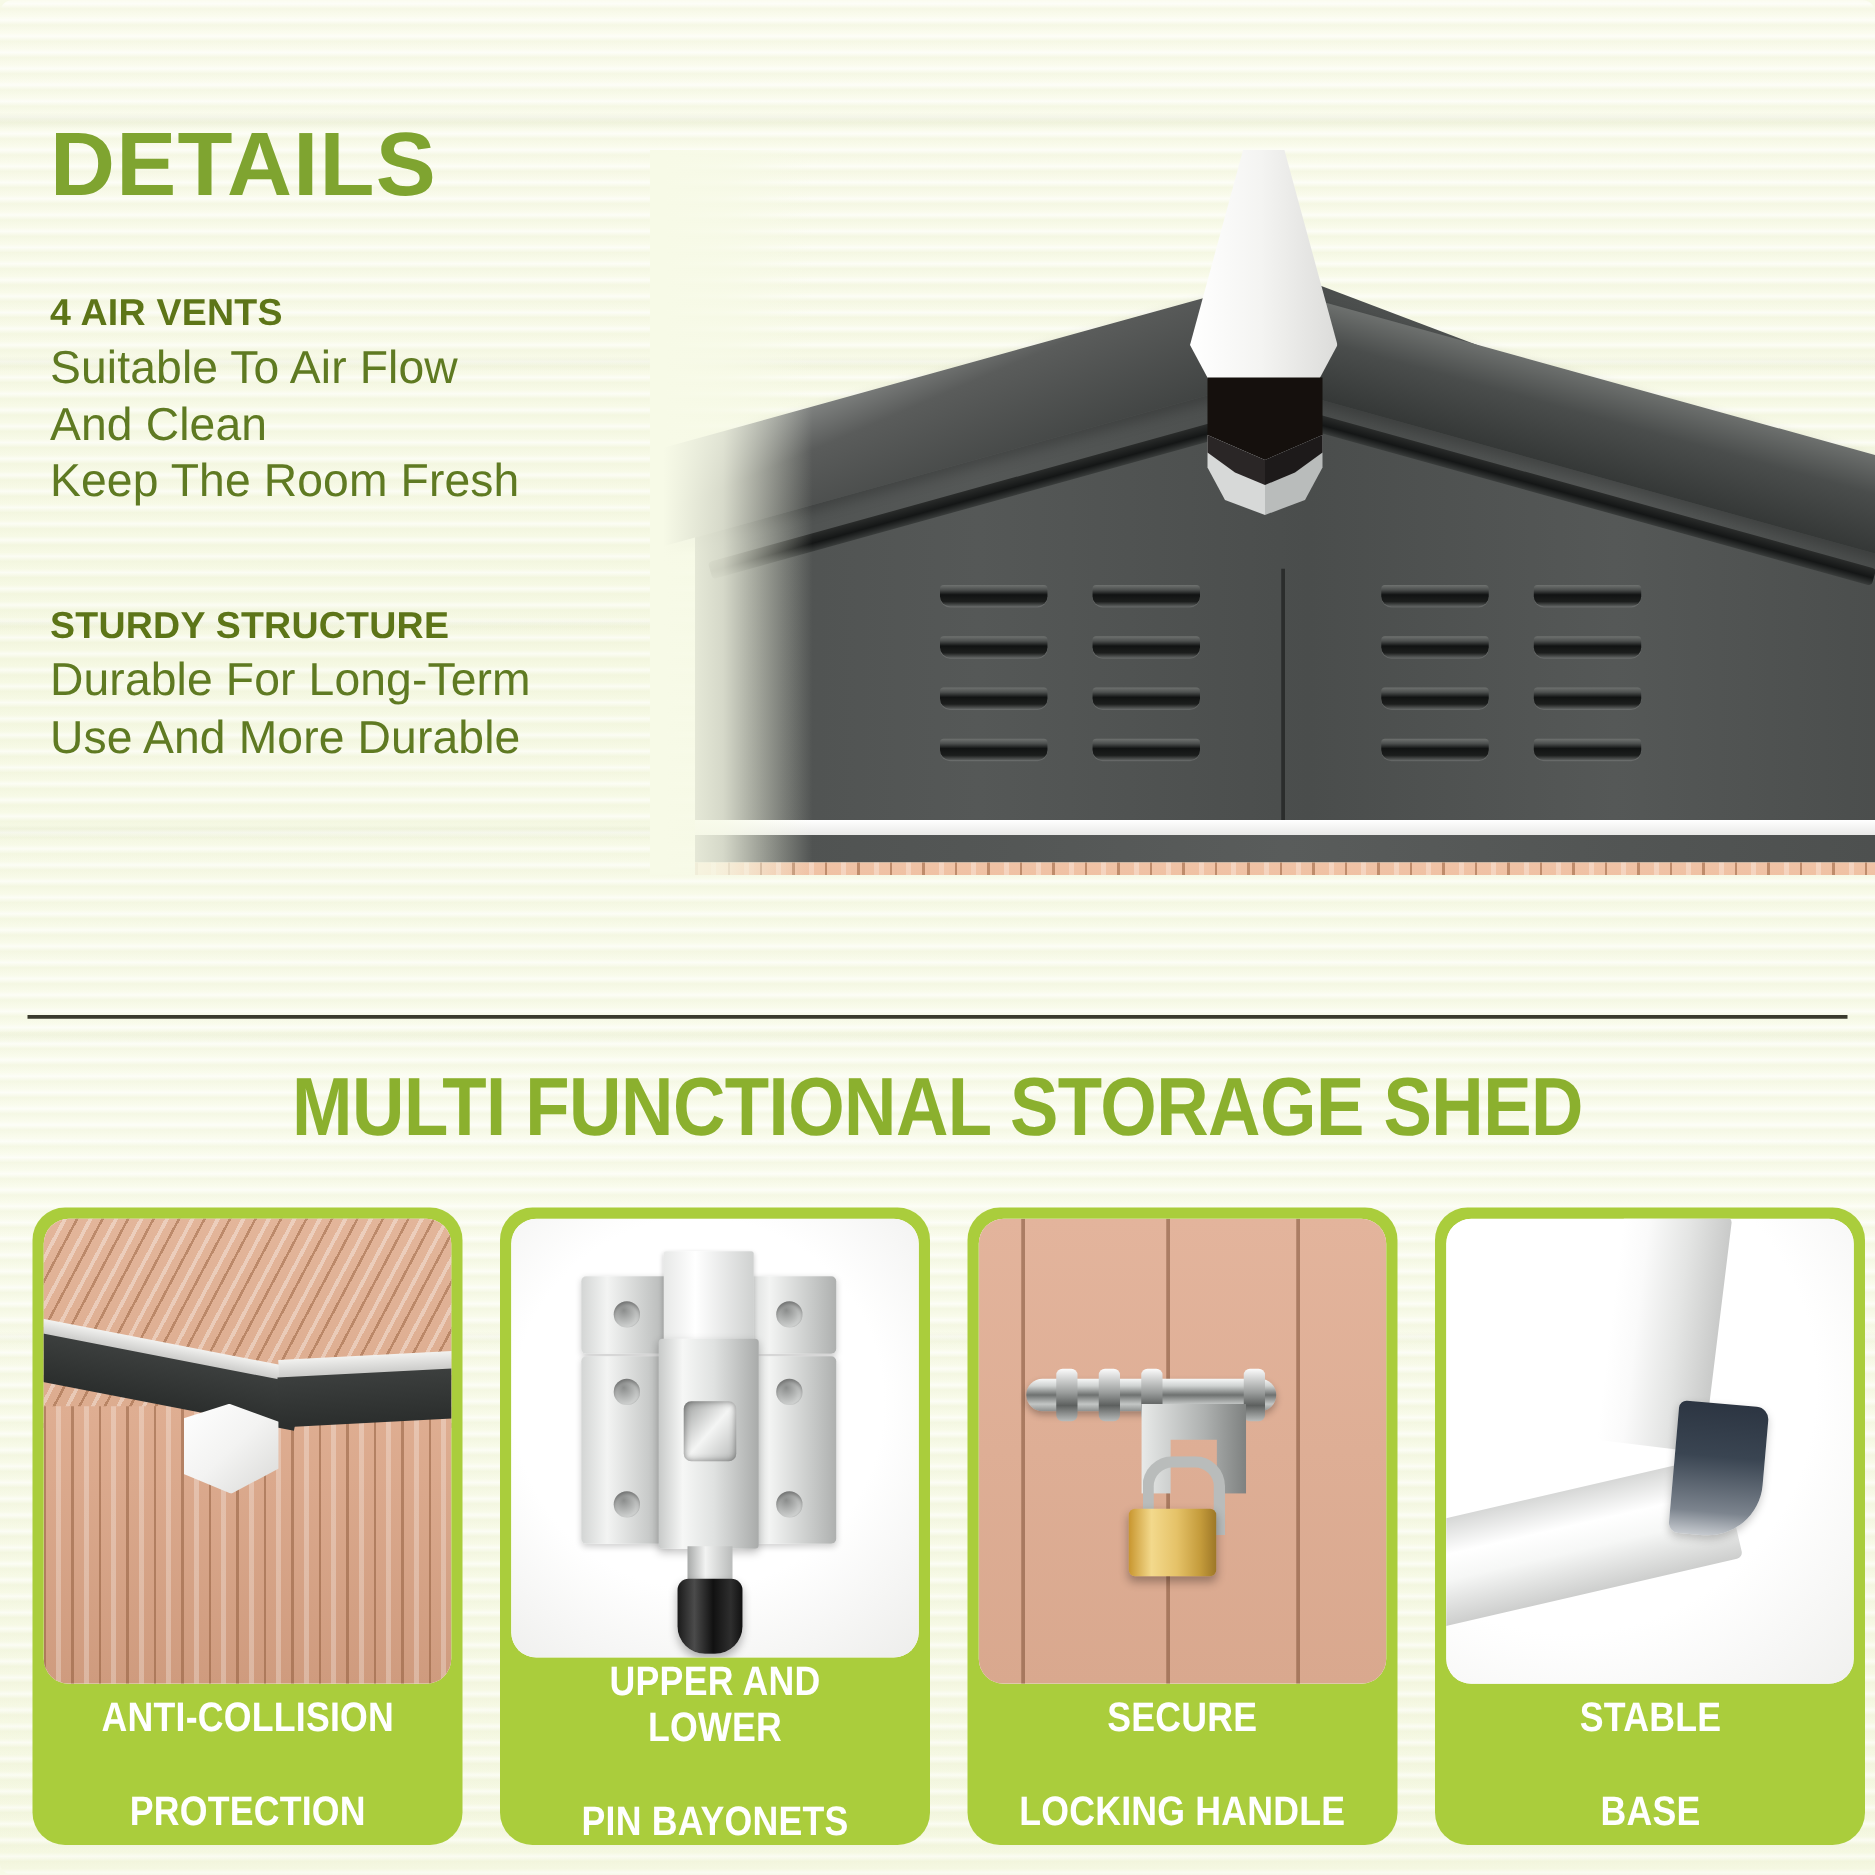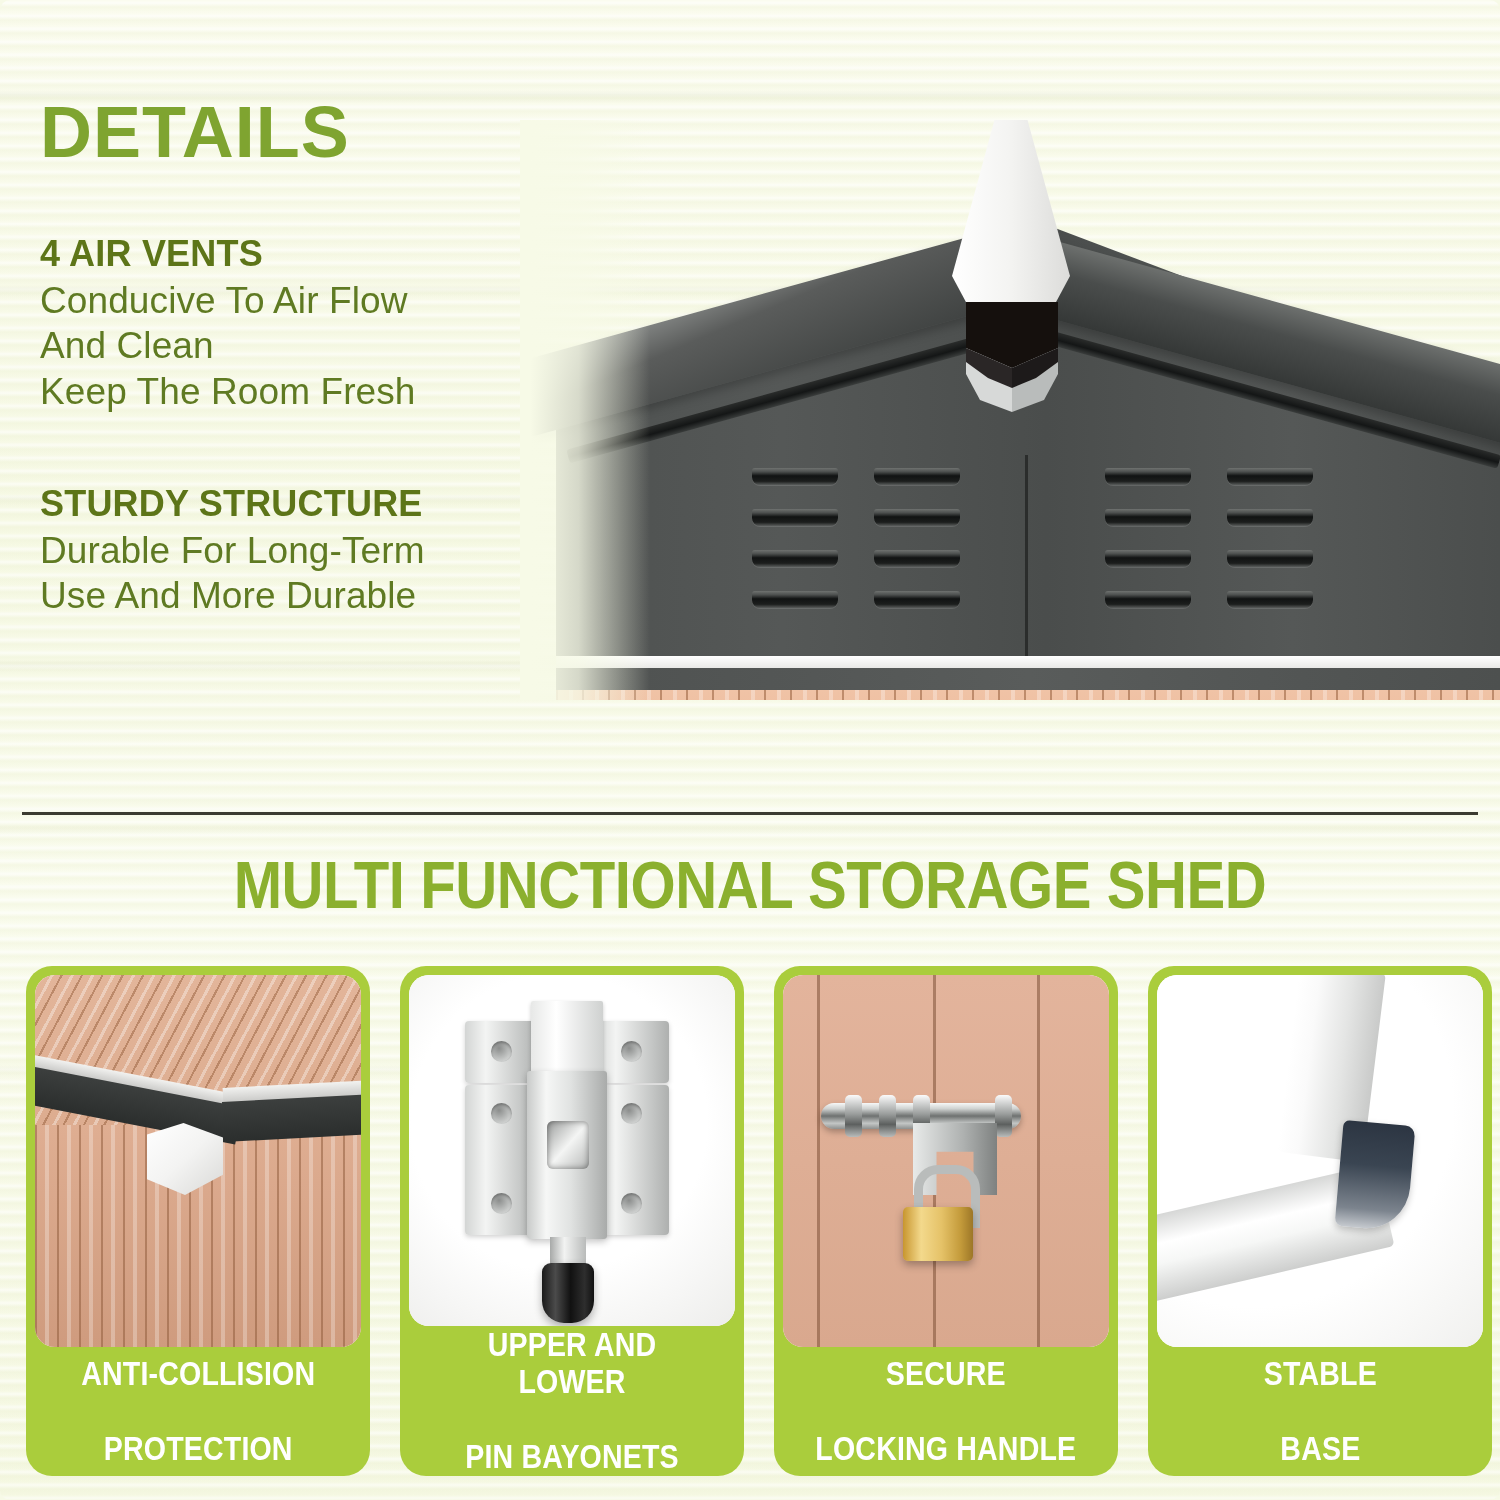--- a/index.html
+++ b/index.html
@@ -59,21 +59,21 @@
     letter-spacing: 1px;
     color: #7fa430;
     line-height: 1;
   }
 
   .feature-block { position: absolute; left: 40px; }
   #feature-vents { top: 235px; }
   #feature-structure { top: 485px; }
 
   .feature-heading {
-    font-size: 36px;
+    font-size: 30px;
     font-weight: bold;
     color: #5d7518;
     line-height: 1.07;
     letter-spacing: 0.2px;
   }
   .feature-body {
     font-size: 37px;
     font-weight: normal;
     color: #5f7a22;
     line-height: 1.23;
@@ -419,21 +419,21 @@
 
 <div id="page">
 
   <div id="top-section">
 
     <div id="page-title">DETAILS</div>
 
     <div class="feature-block" id="feature-vents">
       <div class="feature-heading">4 AIR VENTS</div>
       <div class="feature-body">
-        <div>Conducive To Air Flow</div>
+        <div>Suitable To Air Flow</div>
         <div>And Clean</div>
         <div>Keep The Room Fresh</div>
       </div>
     </div>
 
     <div class="feature-block" id="feature-structure">
       <div class="feature-heading">
         <div>STURDY STRUCTURE</div>
       </div>
       <div class="feature-body">

